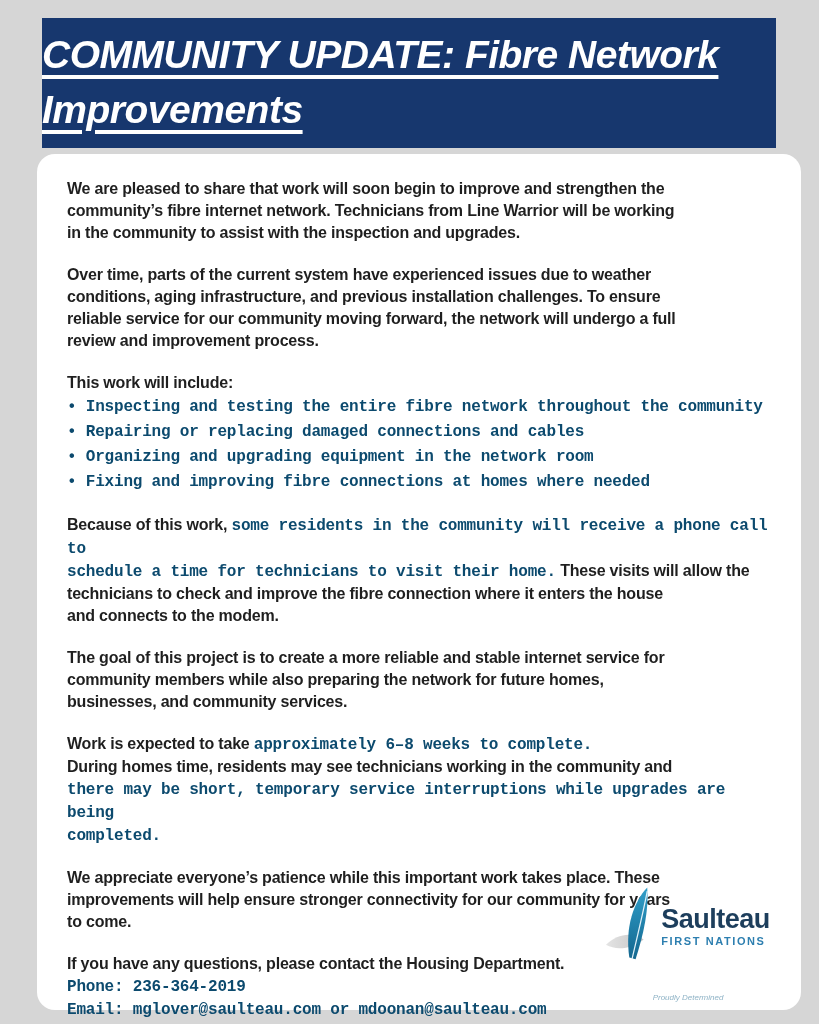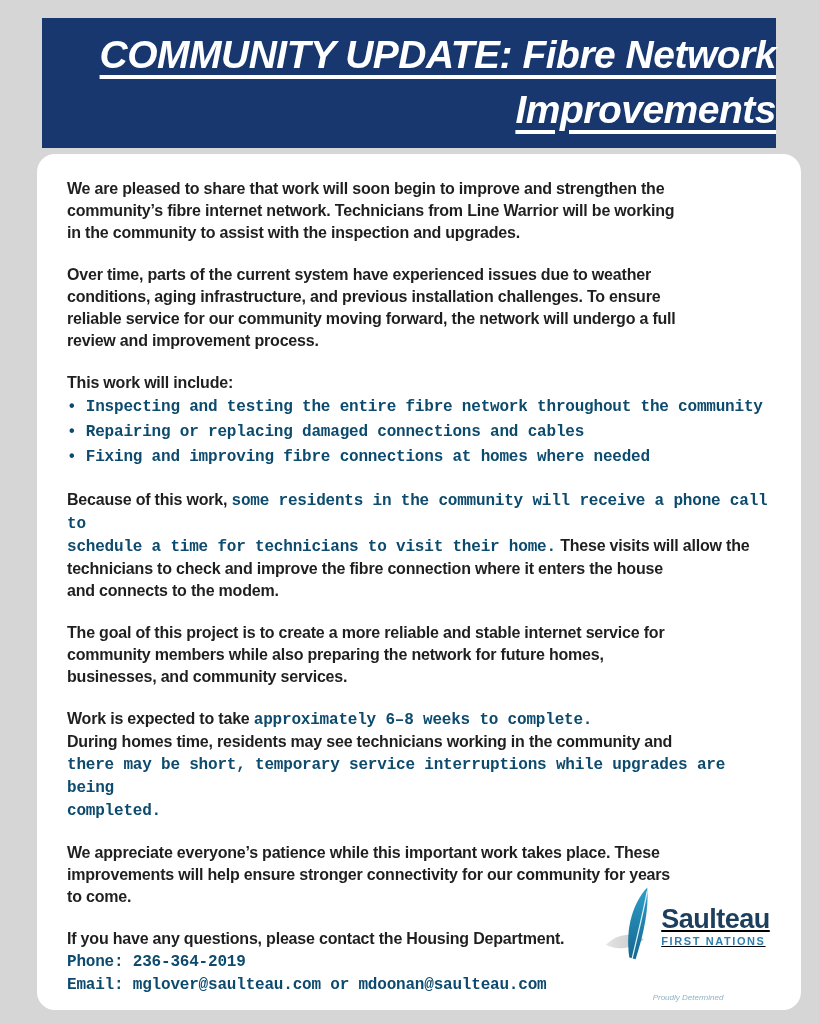--- a/index.html
+++ b/index.html
@@ -12,21 +12,21 @@
     overflow: hidden;
   }
   .header {
     position: absolute;
     left: 42px;
     top: 18px;
     width: 734px;
     height: 130px;
     background: #17376e;
     color: #ffffff;
-    text-align: right;
+    text-align: left;
     box-sizing: border-box;
     padding-top: 9px;
   }
   .title-line {
     font-size: 39px;
     font-weight: bold;
     font-style: italic;
     line-height: 55px;
     text-decoration: underline;
     text-decoration-thickness: 4px;
@@ -62,21 +62,21 @@
     bottom: 8px;
     width: 190px;
     text-align: center;
   }
   .logo-row {
     display: flex;
     align-items: center;
     justify-content: center;
     gap: 3px;
   }
-  .logo-text { text-align: left; text-decoration: underline; }
+  .logo-text { text-align: left; }
   .logo-name {
     font-size: 27px;
     font-weight: bold;
     color: #1d3e5c;
     line-height: 28px;
     letter-spacing: -0.5px;
   }
   .logo-subtitle {
     font-size: 11px;
     font-weight: bold;
@@ -106,20 +106,21 @@
         <div class="para"><span class="black">We are pleased to share that work will soon begin to improve and strengthen the
 community’s fibre internet network. Technicians from Line Warrior will be working
 in the community to assist with the inspection and upgrades.</span></div>
         <div class="para gap"><span class="black">Over time, parts of the current system have experienced issues due to weather
 conditions, aging infrastructure, and previous installation challenges. To ensure
 reliable service for our community moving forward, the network will undergo a full
 review and improvement process.</span></div>
         <div class="para gap"><span class="black">This work will include:</span></div>
         <div class="para bullet"><span class="red">• Inspecting and testing the entire fibre network throughout the community</span></div>
         <div class="para bullet"><span class="red">• Repairing or replacing damaged connections and cables</span></div>
+        <div class="para bullet"><span class="red">• Organizing and upgrading equipment in the network room</span></div>
         <div class="para bullet"><span class="red">• Fixing and improving fibre connections at homes where needed</span></div>
         <div class="para gap"><span class="black">Because of this work, </span><span class="red">some residents in the community will receive a phone call to
 schedule a time for technicians to visit their home.</span><span class="black"> These visits will allow the
 technicians to check and improve the fibre connection where it enters the house
 and connects to the modem.</span></div>
         <div class="para gap"><span class="black">The goal of this project is to create a more reliable and stable internet service for
 community members while also preparing the network for future homes,
 businesses, and community services.</span></div>
         <div class="para gap"><span class="black">Work is expected to take </span><span class="red">approximately 6–8 weeks to complete.</span></div>
         <div class="para"><span class="black">During homes time, residents may see technicians working in the community and

